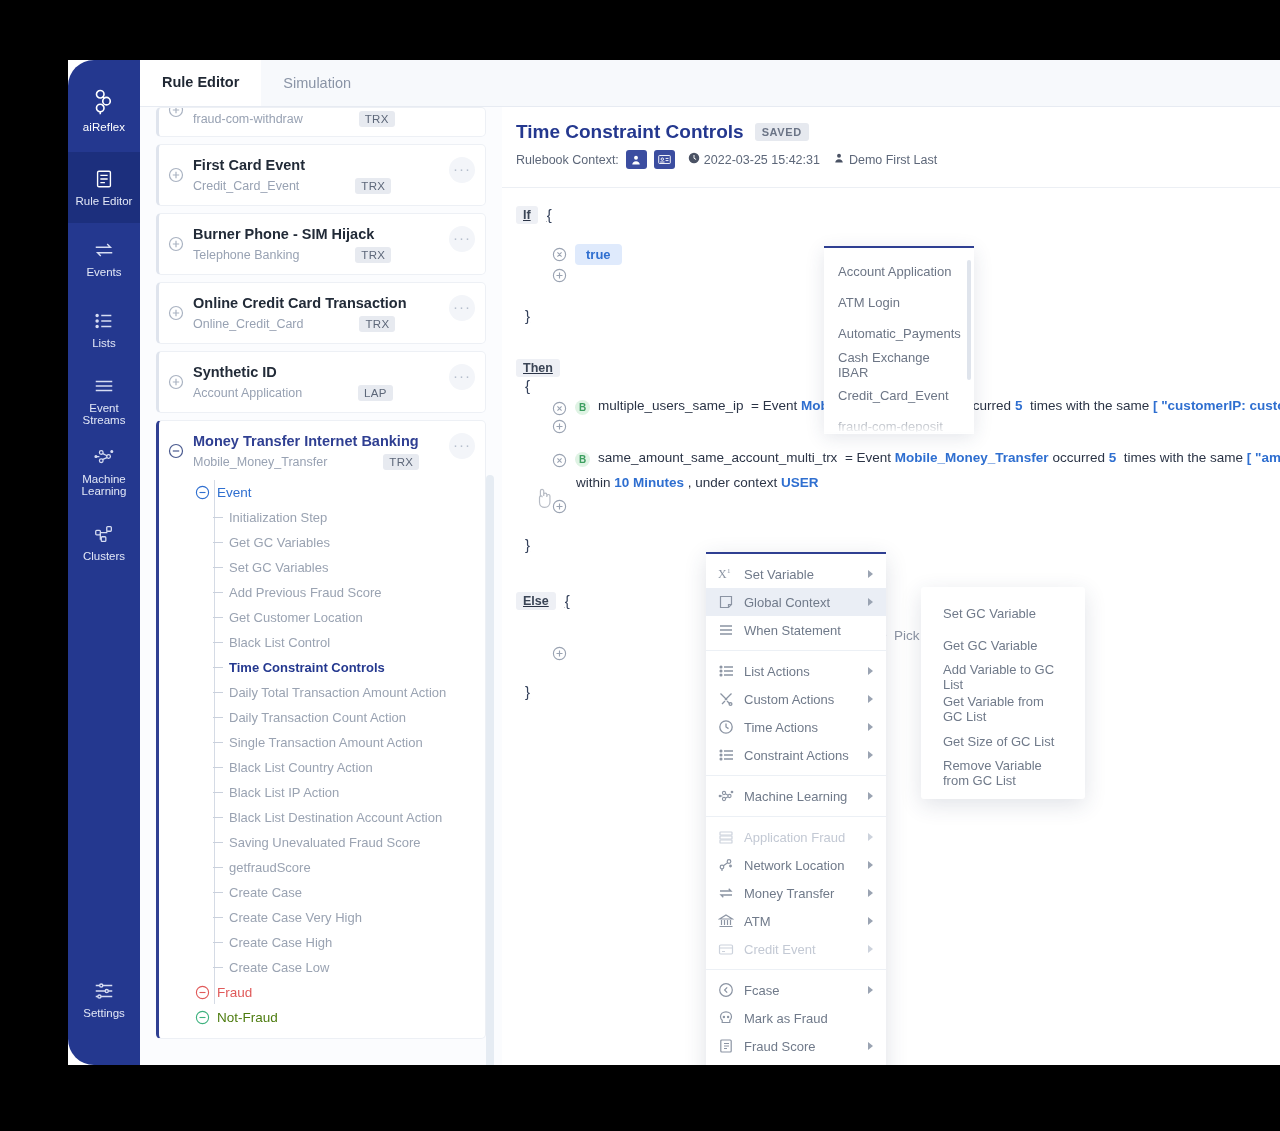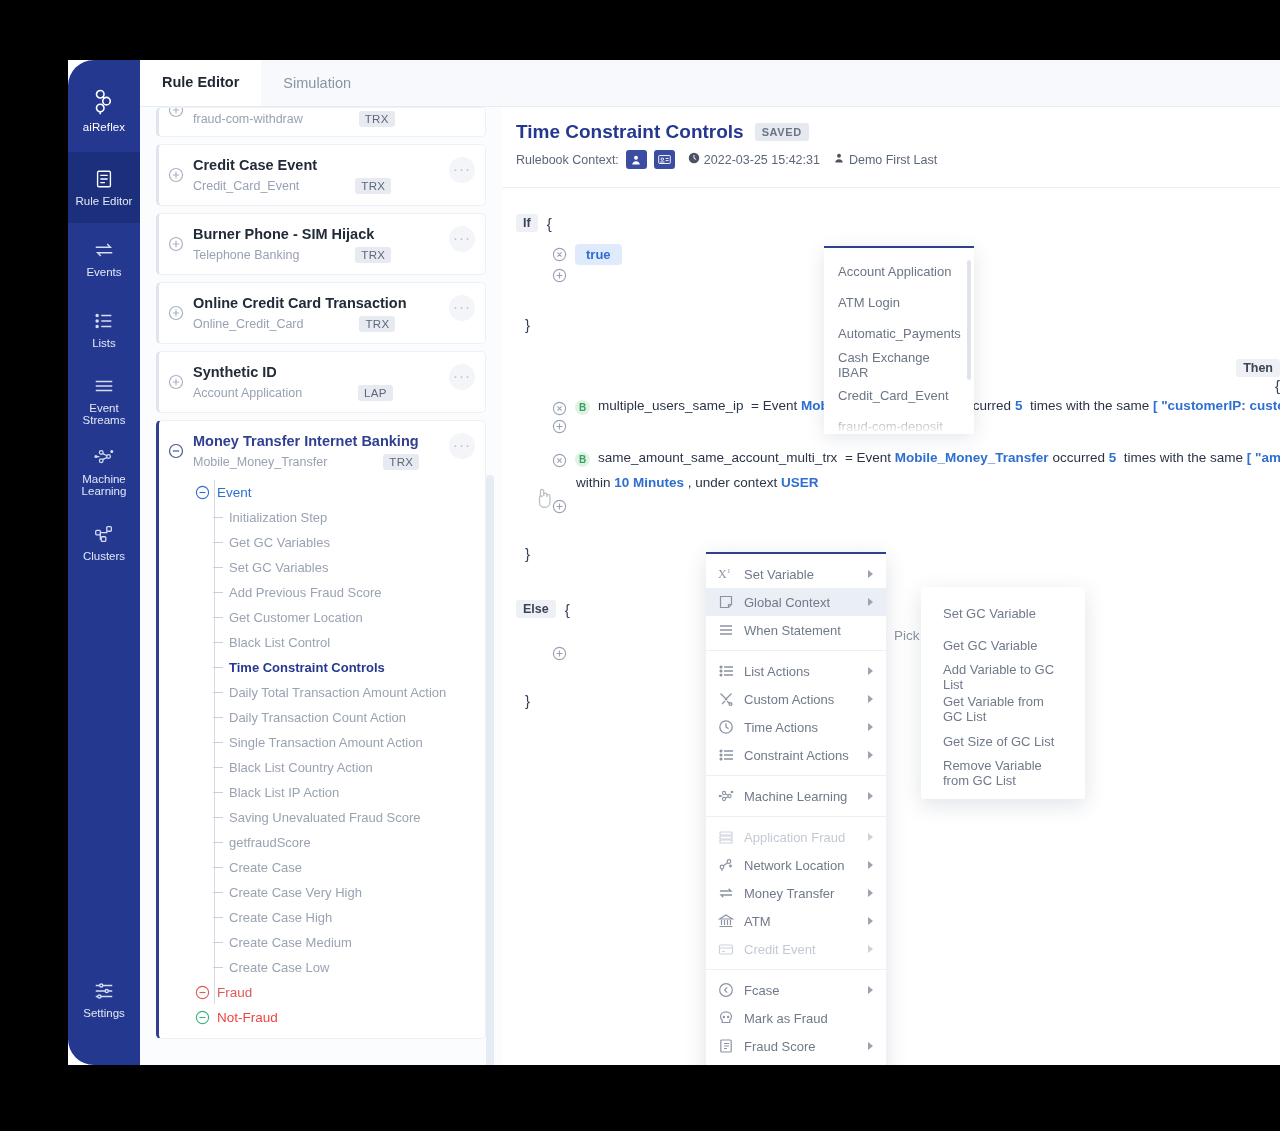--- a/index.html
+++ b/index.html
@@ -129,21 +129,21 @@
   .tree-leaf::before {
     content:""; position:absolute; left:20px; top:12px;
     width:10px; height:1px; background:#c9d0dc;
   }
   .tree-leaf span { margin-left:16px; }
   .tree-leaf.sel span { color:#24388f; font-weight:bold; }
   .tree-vline {
     position:absolute; left:21px; top:0; bottom:26px; width:1px; background:#d5dbe5;
   }
   .tree-node.fraud { color:#e05a5a; }
-  .tree-node.notfraud { color:#ef4444; }
+  .tree-node.notfraud { color:#4d7c0f; }
 
   
   #list-scroll {
     position:absolute; left:418px; top:415px;
     width:8px; height:640px; background:#e6ecf3; border-radius:5px;
   }
 
   
   #editor {
     position:absolute; left:434px; top:47px; right:0; bottom:0;
@@ -172,21 +172,21 @@
     border-top:1px solid #eceff4;
     padding:18px 0 0 14px;
     font-size:13.5px; color:#2b3446;
     overflow:hidden;
   }
   .kw {
     background:#eef0f5; color:#3b4556; border-radius:3px;
     padding:2px 7px; font-size:12.5px; font-weight:bold;
   }
   .brace { color:#33405a; font-size:15px; margin-left:9px; }
-  .line { display:flex; align-items:flex-end; height:26px; }
+  .line { display:flex; align-items:flex-start; height:26px;text-decoration:underline; }
   .stmt-row { display:flex; align-items:flex-start; gap:8px; margin-left:36px; }
   .ic-x { width:15px; height:15px; flex:none; margin-top:3px; }
   .ic-plus { width:15px; height:15px; display:block; margin:3px 0 0 36px; }
   .pill-true {
     background:#dfeafc; color:#2f6fd0; font-weight:bold; font-size:13px;
     padding:3px 11px; border-radius:4px;
   }
   .bdot {
     width:15px; height:15px; border-radius:50%; background:#dff3e4;
     color:#3b9e5f; font-size:10px; font-weight:bold;
@@ -386,21 +386,21 @@
     </div>
 
     <div class="rule-card">
       <span class="pm">
         <svg viewBox="0 0 16 16" width="16" height="16" fill="none" stroke="#aab3c2" stroke-width="1.2">
           <circle cx="8" cy="8" r="6.5"></circle>
             <path d="M8 4.8v6.4M4.8 8h6.4"></path>
           </svg>
       </span>
       <div class="dots">···</div>
-      <div class="rule-title">Credit Case Event</div>
+      <div class="rule-title">First Card Event</div>
       <div class="rule-sub">
         <span>Credit_Card_Event</span>
         <span class="chip">TRX</span>
       </div>
     </div>
 
     <div class="rule-card">
       <span class="pm">
         <svg viewBox="0 0 16 16" width="16" height="16" fill="none" stroke="#aab3c2" stroke-width="1.2">
           <circle cx="8" cy="8" r="6.5"></circle>
@@ -502,36 +502,36 @@
         <div class="tree-leaf">
             <span>Single Transaction Amount Action</span>
           </div>
         <div class="tree-leaf">
             <span>Black List Country Action</span>
           </div>
         <div class="tree-leaf">
             <span>Black List IP Action</span>
           </div>
         <div class="tree-leaf">
+            <span>Black List Destination Account Action</span>
+          </div>
+        <div class="tree-leaf">
             <span>Saving Unevaluated Fraud Score</span>
           </div>
         <div class="tree-leaf">
             <span>getfraudScore</span>
           </div>
         <div class="tree-leaf">
             <span>Create Case</span>
           </div>
         <div class="tree-leaf">
             <span>Create Case Very High</span>
           </div>
         <div class="tree-leaf">
             <span>Create Case High</span>
-          </div>
-        <div class="tree-leaf">
-            <span>Create Case Medium</span>
           </div>
         <div class="tree-leaf">
             <span>Create Case Low</span>
           </div>
 
         <div class="tree-node fraud">
           <span class="circ">
             <svg viewBox="0 0 16 16" width="15" height="15" fill="none" stroke="#e05a5a" stroke-width="1.2">
               <circle cx="8" cy="8" r="6.5"></circle>
                 <path d="M4.8 8h6.4"></path>

